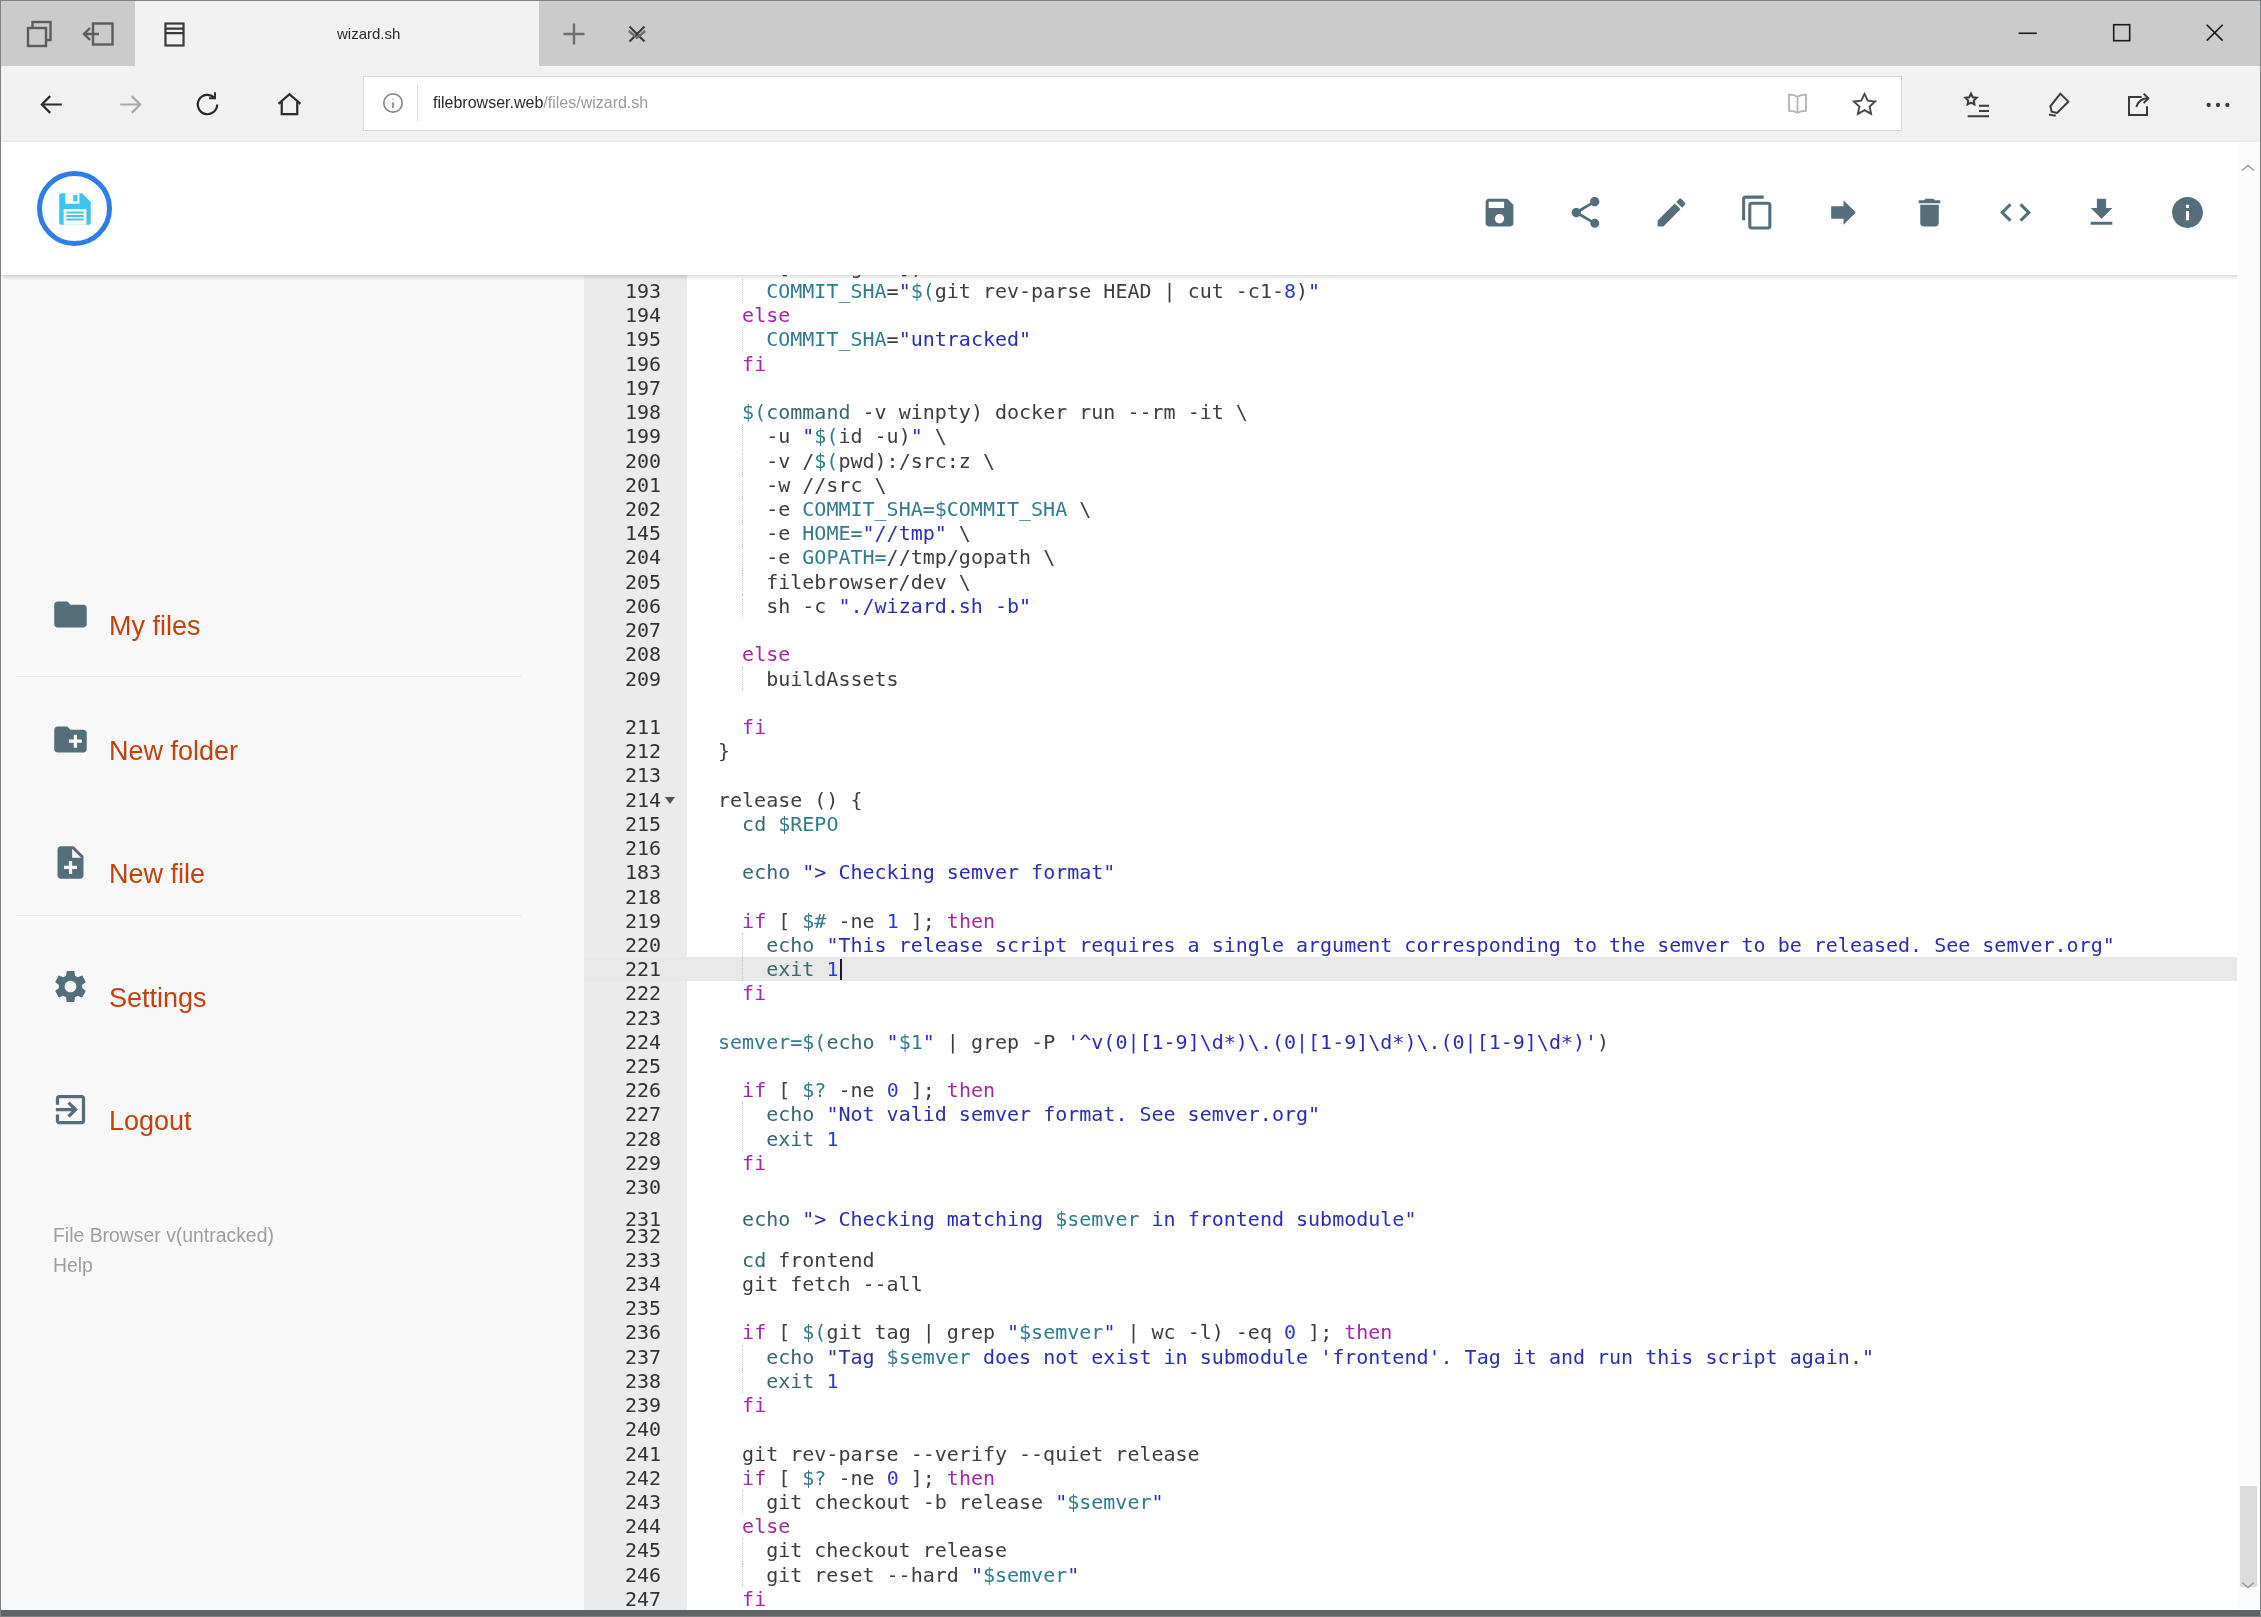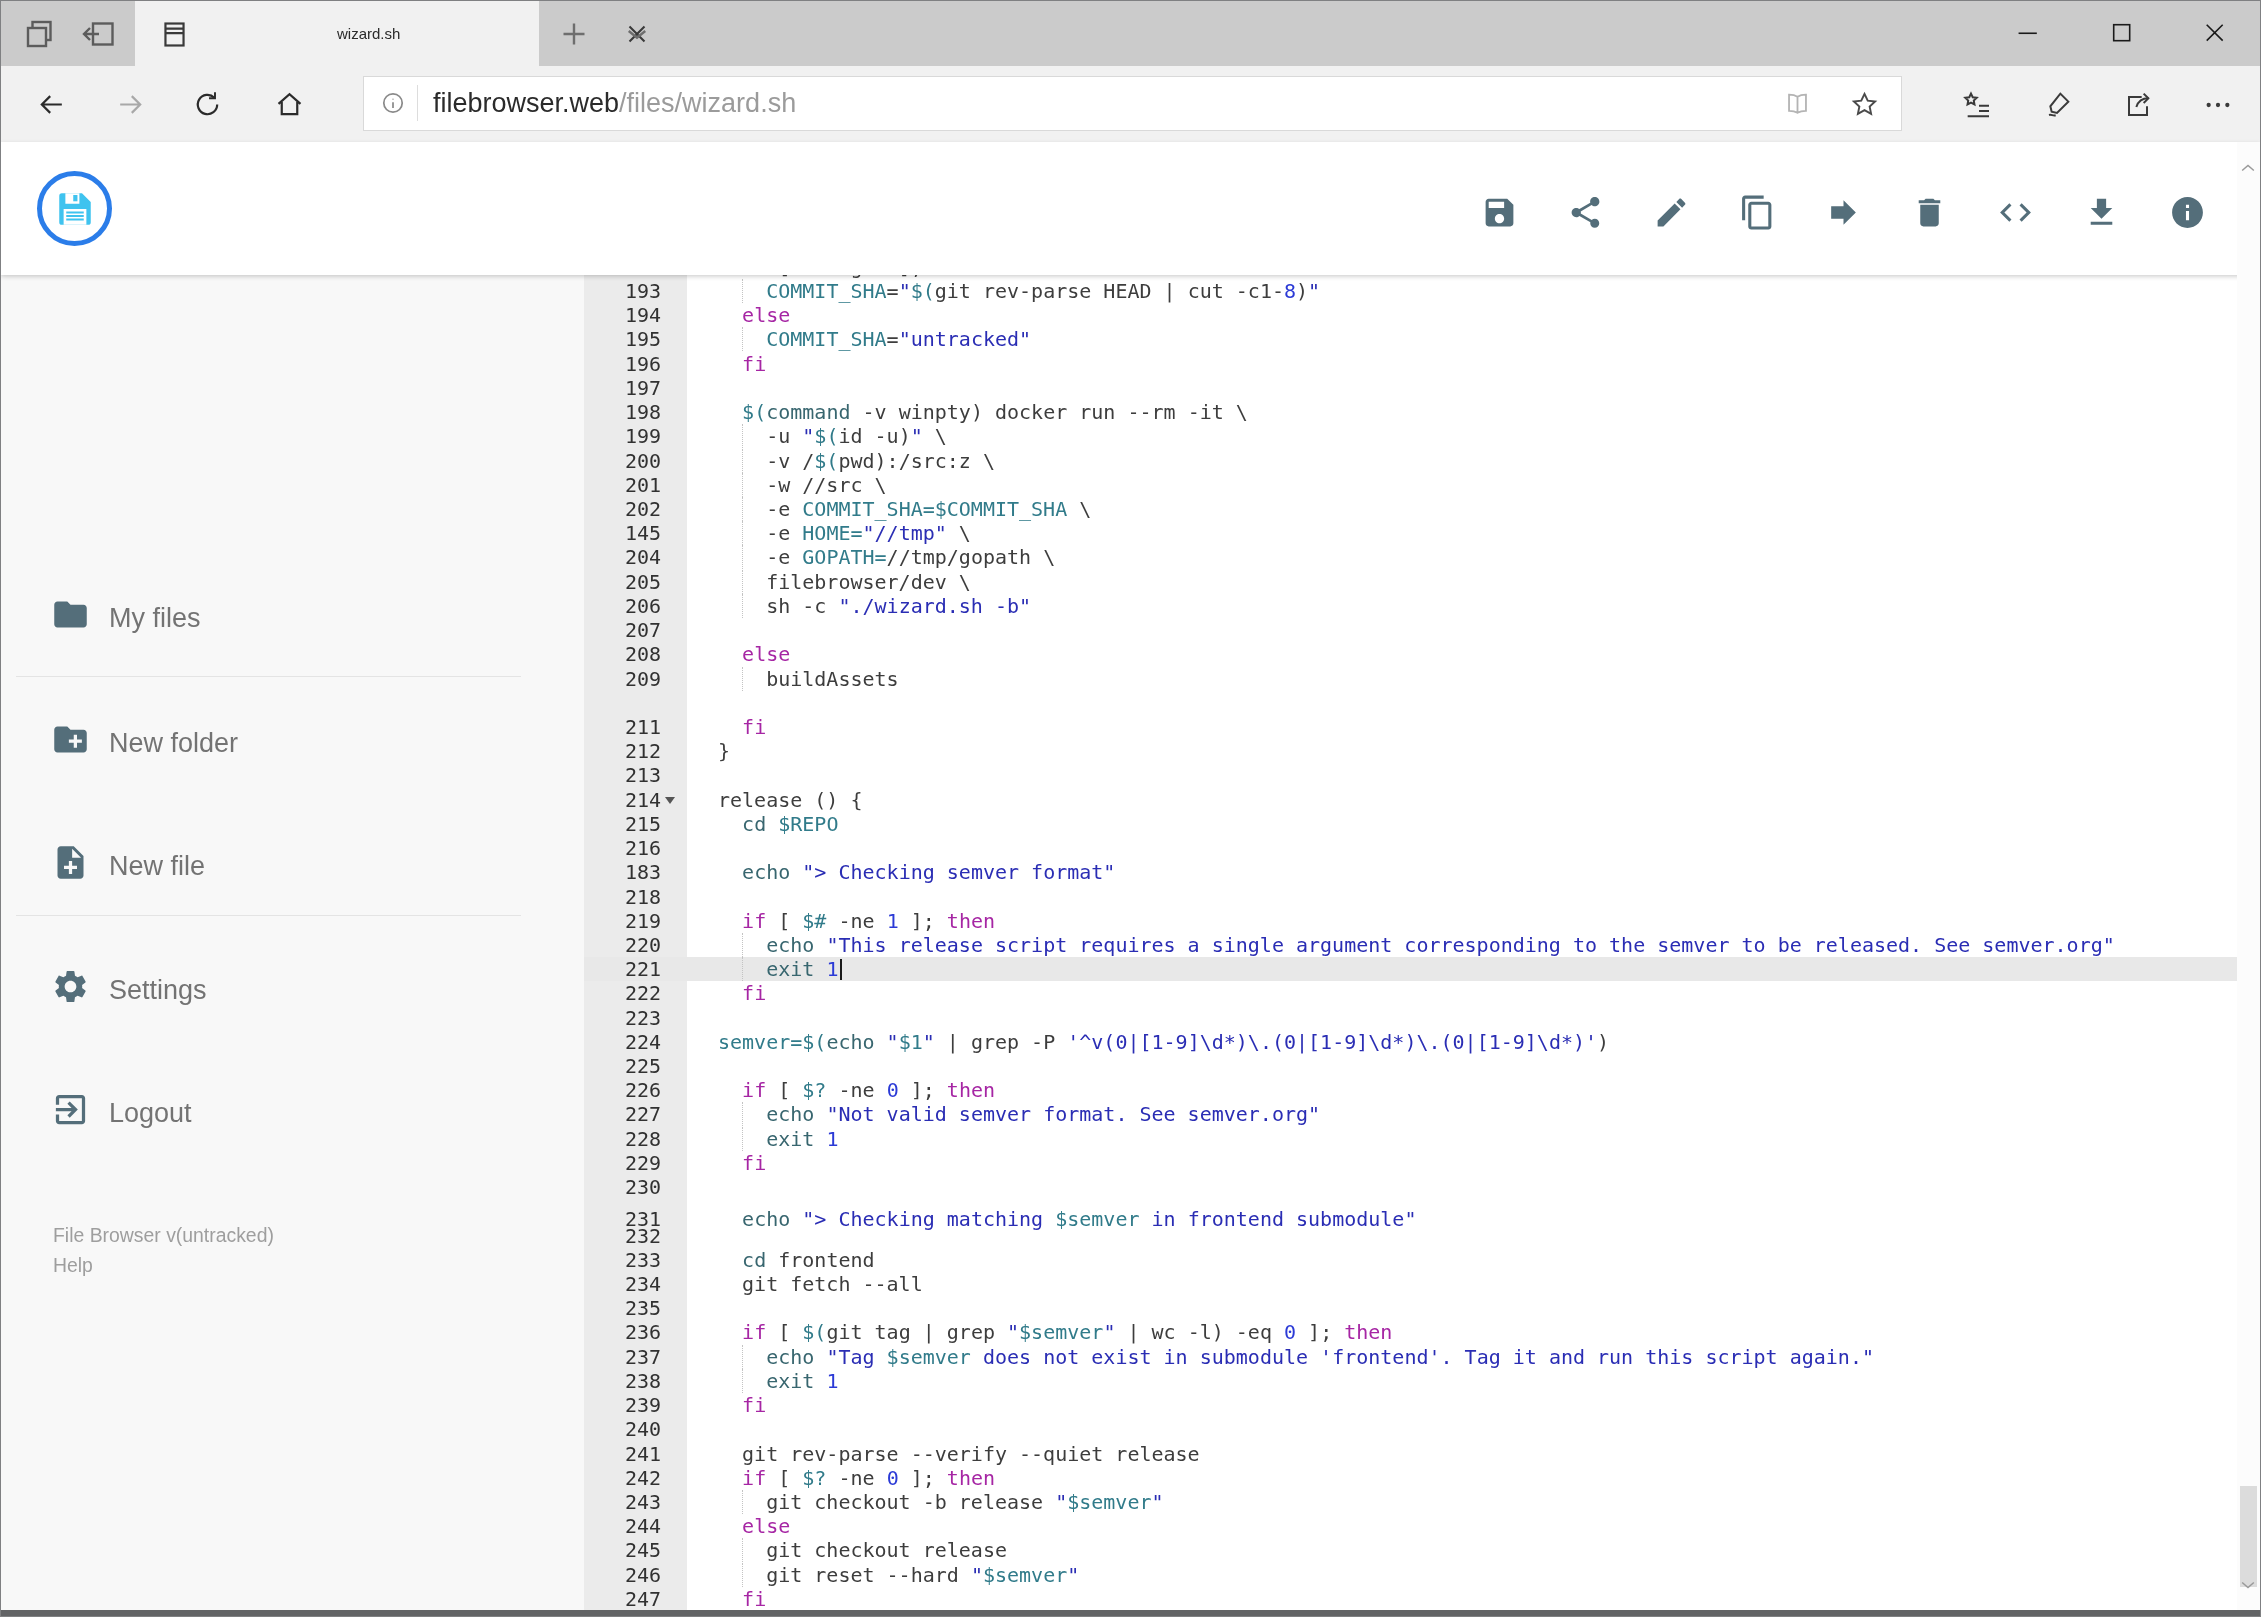--- a/index.html
+++ b/index.html
@@ -9,41 +9,41 @@
   .titlebar{position:absolute;left:0;top:0;width:100%;height:65px;background:#cbcbcb;}
   .tb-icon{position:absolute;top:14.5px;width:36px;height:36px;}
   .tab{position:absolute;left:134px;top:0;width:404px;height:65px;background:#f1f1f1;}
   .tab-title{position:absolute;left:202px;top:0;height:65px;line-height:65px;font-size:15px;color:#2b2b2b;}
   .tab-btn{position:absolute;top:14.5px;width:36px;height:36px;cursor:default;}
   .winbtn{position:absolute;top:9.7px;width:65px;height:45px;display:flex;align-items:center;justify-content:center;}
   .navbar{position:absolute;left:0;top:65px;width:100%;height:77px;background:#f1f1f1;}
   .nav-icon{position:absolute;top:23.4px;width:31px;height:31px;}
   .addressbar{position:absolute;left:362px;top:9.7px;width:1539px;height:55px;background:#fff;
               border:1.6px solid #d9d9d9;box-sizing:border-box;}
-  .url{position:absolute;left:69px;top:0;height:38px;line-height:52px;font-size:27px;white-space:nowrap;}
+  .url{position:absolute;left:69px;top:0;height:38px;line-height:52px;font-size:16px;white-space:nowrap;}
   .url .host{color:#2b2b2b}.url .path{color:#9b9b9b}
   .addr-sep{position:absolute;left:53px;top:8px;width:0.8px;height:36px;background:#ddd;}
   
   .appheader{position:absolute;left:0;top:141px;width:100%;height:133px;background:#fff;
              box-shadow:0 2.4px 4.8px rgba(0,0,0,.22);z-index:5;}
   .logo{position:absolute;left:36px;top:170px;width:65px;height:65px;border:5.7px solid #2b7de9;
         border-radius:50%;background:#fff;display:flex;align-items:center;justify-content:center;z-index:6;}
   .search{position:absolute;left:149px;top:165px;width:804px;height:91px;background:#f1f1f1;
           border-radius:4.8px;z-index:6;}
   .search input{position:absolute;left:84px;top:0;width:694px;height:91px;border:0;background:transparent;
           outline:none;font-size:25px;color:#555;font-family:"Liberation Sans",sans-serif;}
   .search input::placeholder{color:#8f8f8f;opacity:1;}
   .toolbar{position:absolute;right:44px;top:183px;height:57px;display:flex;gap:29px;z-index:6;}
   .tool-btn{width:57px;height:57px;display:flex;align-items:center;justify-content:center;background:none;border:0;padding:0;}
   
   .main{position:absolute;left:0;top:274px;width:100%;height:1336px;}
   .sidebar{position:absolute;left:0;top:0;width:583px;height:100%;background:#f8f8f8;}
   .side-item{position:absolute;left:0;width:565px;height:81px;cursor:pointer;}
   .side-item .icn{position:absolute;left:50px;top:21px;width:39px;height:39px;}
-  .side-item .lbl{position:absolute;left:108px;top:4px;height:81px;line-height:81px;font-size:27px;color:#737373;}
+  .side-item .lbl{position:absolute;left:108px;top:12px;height:81px;line-height:81px;font-size:27px;color:#c2410c;}
   .side-div{position:absolute;left:14.5px;width:505px;height:0.8px;background:#e4e4e4;}
   .side-footer{position:absolute;left:52px;top:945px;font-size:19.4px;line-height:30px;color:#9e9e9e;}
   
   .editor{position:absolute;left:583px;top:0;width:1655px;height:1336px;background:#fff;overflow:hidden;}
   .gutter-bg{position:absolute;left:0;top:0;width:103px;height:100%;background:#ebebeb;}
   .code-row{position:absolute;left:0;width:100%;height:24px;}
   .active-bg{position:absolute;left:0;top:0;width:1655px;height:24px;background:#e8e8e8;}
   .lnum{position:absolute;left:0;top:0;width:77px;height:24px;line-height:24px;text-align:right;
         font-family:"DejaVu Sans Mono",monospace;font-size:20px;color:#313131;}
   .ltext{position:absolute;left:134px;top:0;height:24px;line-height:24px;white-space:pre;

